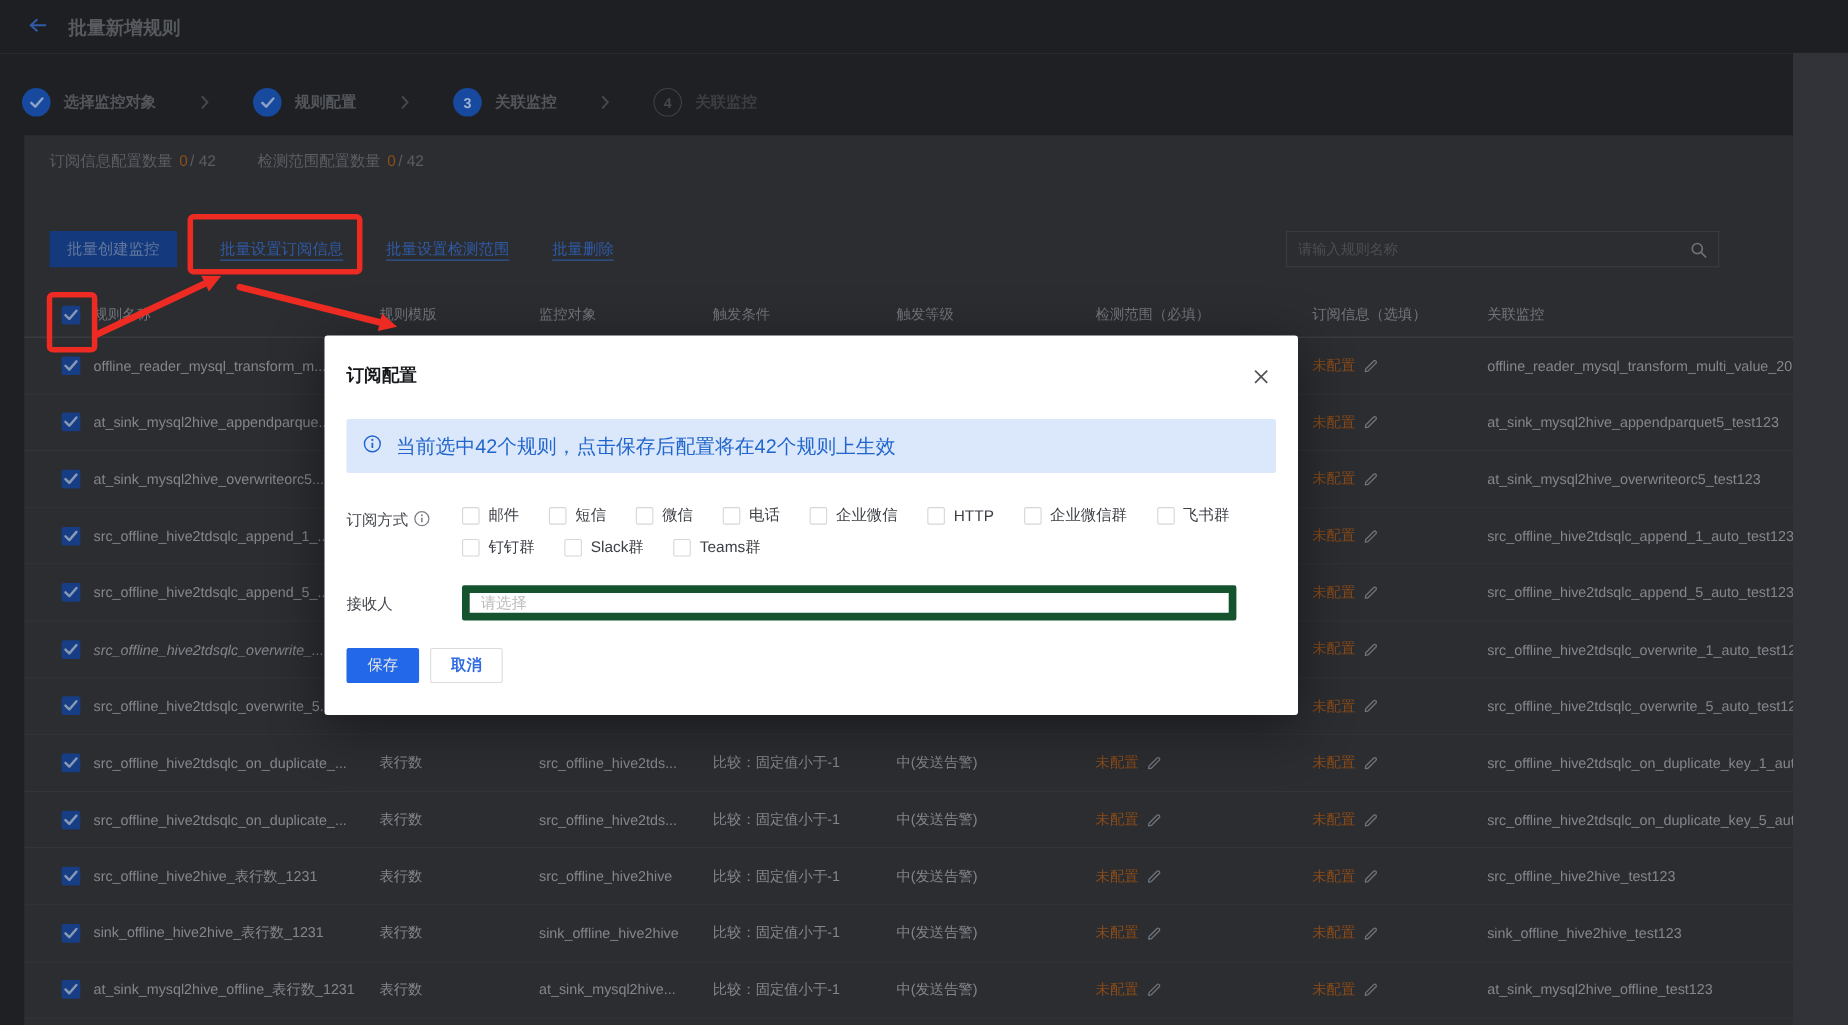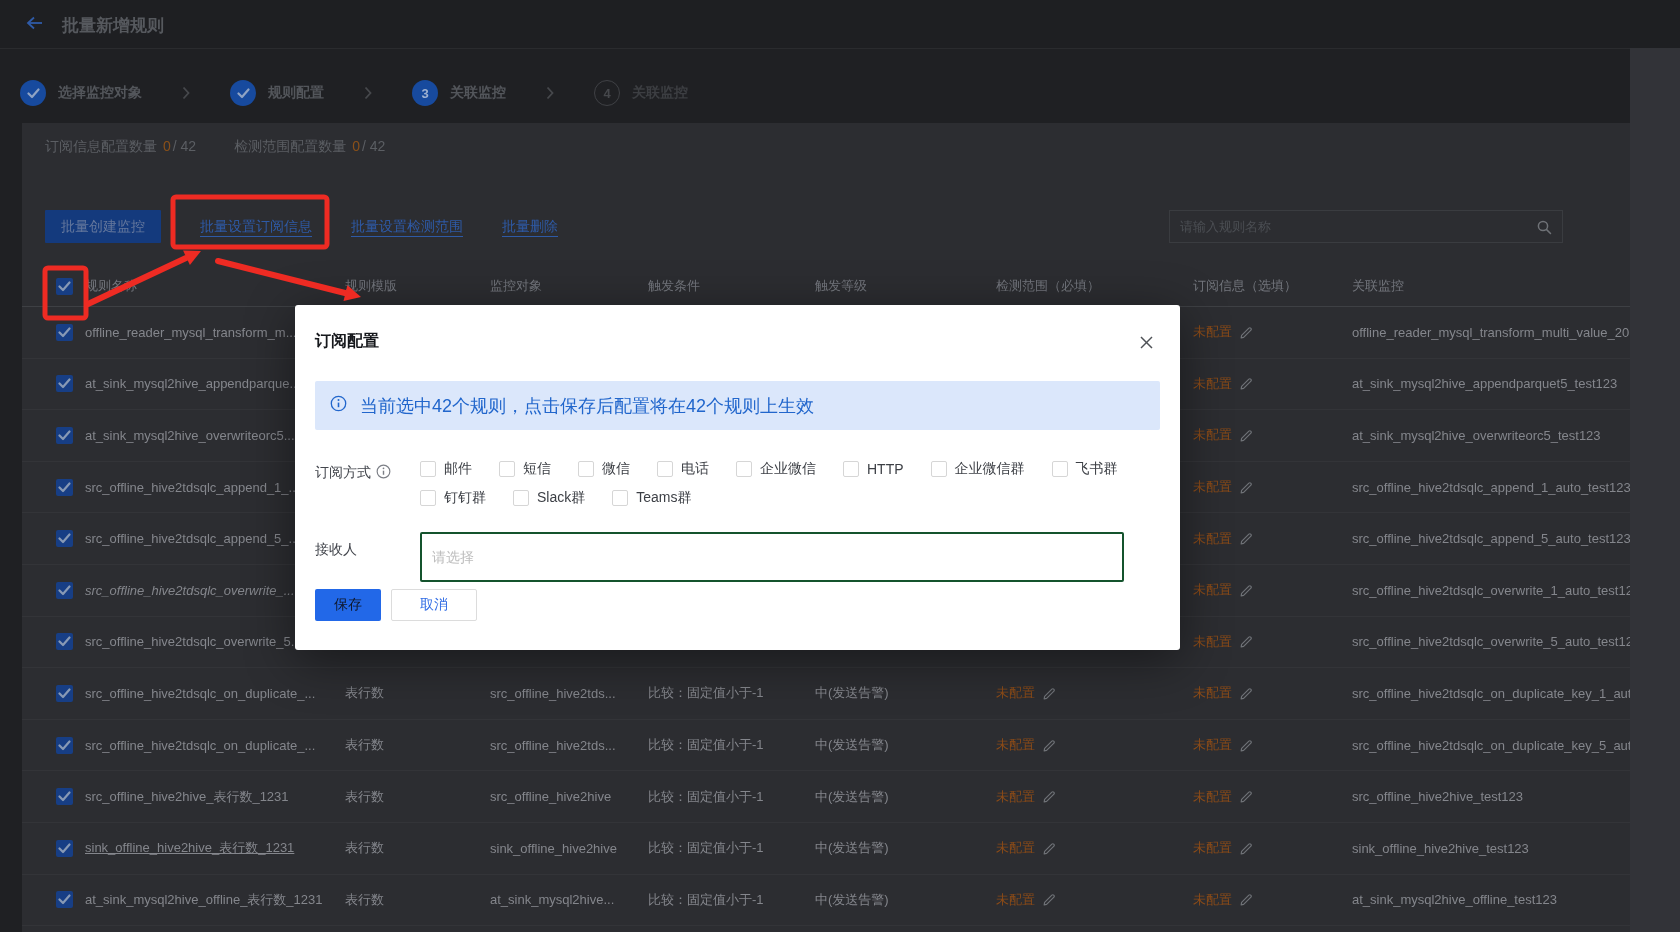--- a/index.html
+++ b/index.html
@@ -48,25 +48,25 @@
   .modal{position:absolute;left:295px;top:305px;width:885px;height:345px;background:#ffffff;border-radius:3px;box-shadow:0 10px 50px rgba(0,0,0,0.45);z-index:40;}
   .m-title{position:absolute;left:20px;top:26px;font-size:16px;font-weight:bold;color:#16181c;}
   .m-close{position:absolute;right:25px;top:30px;width:16px;height:16px;cursor:pointer;}
   .m-banner{position:absolute;left:20px;top:76px;width:845px;height:49px;background:#dbe7fb;border-radius:2px;display:flex;align-items:center;gap:13px;padding-left:15px;box-sizing:border-box;}
   .m-banner .m-msg{font-size:18px;color:#2166cc;}
   .m-label{position:absolute;font-size:14px;color:#43464d;white-space:nowrap;}
   .m-info-gray{position:absolute;left:81px;top:159px;display:flex;}
   .m-opts{position:absolute;left:125px;display:flex;align-items:center;gap:27px;height:22px;}
   .opt{display:flex;align-items:center;gap:8px;font-size:14px;color:#3c3f45;cursor:pointer;white-space:nowrap;}
   .m-cb{width:16px;height:16px;border:1px solid #d6d6d6;border-radius:2px;background:#fff;box-sizing:border-box;}
-  .m-input{position:absolute;left:125px;top:227px;width:704px;height:50px;border:2px solid #14532d;border-radius:2px;box-sizing:border-box;font-size:14px;color:#333;padding:0 10px;outline:none;font-family:inherit;}
+  .m-input{position:absolute;left:125px;top:227px;width:704px;height:32px;border:7px solid #14532d;border-radius:2px;box-sizing:border-box;font-size:14px;color:#333;padding:0 10px;outline:none;font-family:inherit;}
   .m-input::placeholder{color:#bdbdbd;}
   .m-btn{position:absolute;top:284px;height:32px;font-size:14px;border-radius:2px;display:flex;align-items:center;justify-content:center;cursor:pointer;box-sizing:border-box;}
-  .m-save{left:20px;width:66px;background:#2268e8;color:#0f172a;}
-  .m-cancel{left:96px;width:86px;background:#ffffff;border:1px solid #dcdcdc;color:#2f6be4;}
+  .m-save{left:20px;width:66px;background:#2268e8;color:#e5e5e5;}
+  .m-cancel{left:96px;width:66px;background:#ffffff;border:1px solid #dcdcdc;color:#2f6be4;font-weight:bold;}
   
   .anno{position:absolute;left:0;top:0;width:1680px;height:932px;z-index:50;pointer-events:none;}
 </style>
 </head>
 <body>
 
 <div class="topbar">
   <span class="back">
     <svg width="18" height="14" viewBox="0 0 18 14">
         <line x1="2" y1="7" x2="16" y2="7" stroke="#2f5ba8" stroke-width="1.8"></line>
@@ -478,21 +478,21 @@
         <div class="cell" style="left: 1330px;">src_offline_hive2hive_test123</div>
       </div>
       <div class="t-row">
         <span class="cb-cell">
           <span class="cb">
   <svg width="13" height="11" viewBox="0 0 13 11">
               <polyline points="1.5,5.5 5,9 11.5,1.5" fill="none" stroke="#8799b5" stroke-width="2.2" stroke-linecap="round" stroke-linejoin="round"></polyline>
             </svg>
 </span>
         </span>
-        <div class="cell c-name" style="left: 63px; text-decoration: underline;">sink_offline_hive2hive_表行数_1231</div>
+        <div class="cell c-name" style="left: 63px;">sink_offline_hive2hive_表行数_1231</div>
         <div class="cell" style="left: 323px;">表行数</div>
         <div class="cell c-target" style="left: 468px;">sink_offline_hive2hive</div>
         <div class="cell" style="left: 626px;">比较：固定值小于-1</div>
         <div class="cell" style="left: 793px;">中(发送告警)</div>
         <div class="cell" style="left: 974px;">
           <span class="warn">未配置</span>
           <span class="edit-ic">
   <svg width="15" height="15" viewBox="0 0 15 15">
               <path d="M2.2 12.8 L2.6 10.4 L9.9 3.1 a1.25 1.25 0 0 1 1.77 0 l0.23 0.23 a1.25 1.25 0 0 1 0 1.77 L4.6 12.4 Z" fill="none" stroke="#6f7277" stroke-width="1.2" stroke-linejoin="round"></path>
             </svg>

